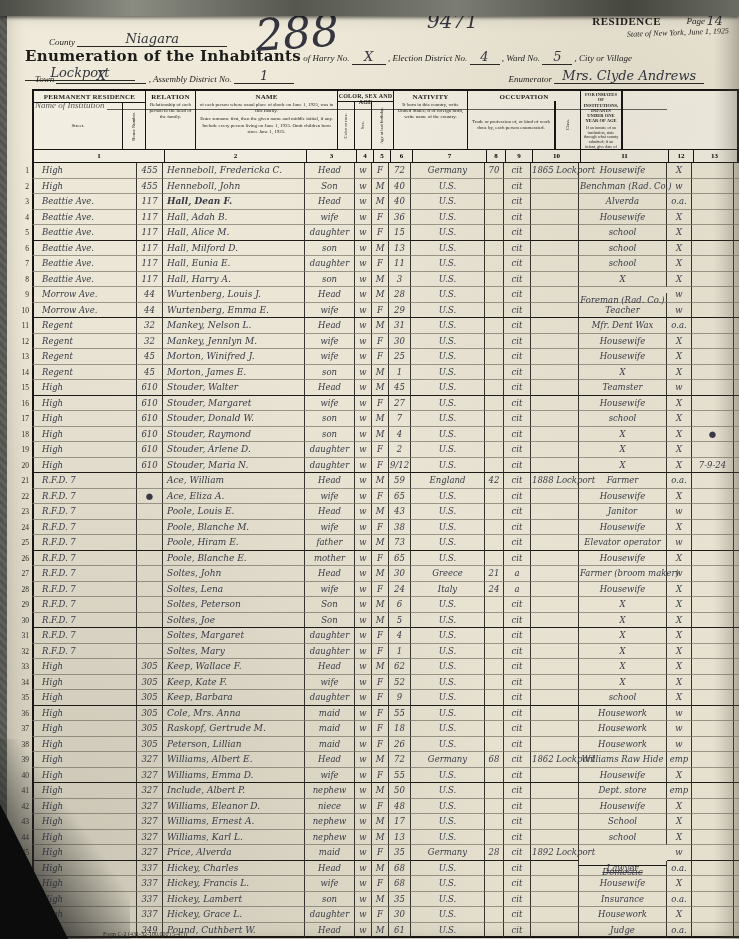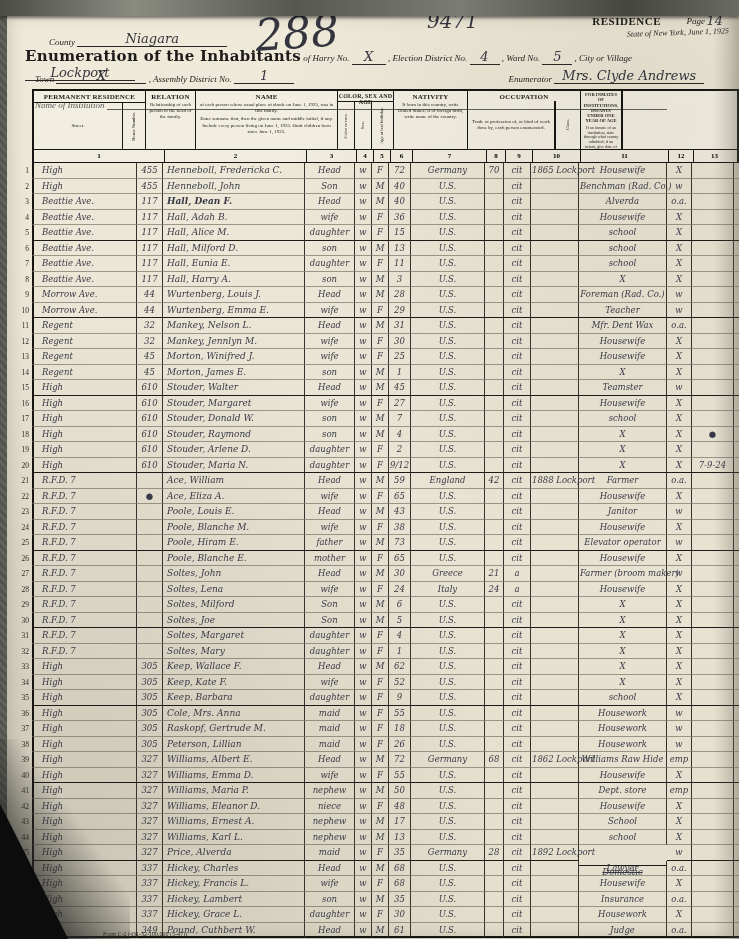--- a/index.html
+++ b/index.html
@@ -348,21 +348,21 @@
           <div class="cell ctr" style="width: 26px;">44</div>
           <div class="cell c-name" style="width: 142px;">Wurtenberg, Louis J.</div>
           <div class="cell ctr" style="width: 50px;">Head</div>
           <div class="cell ctr" style="width: 17px;">w</div>
           <div class="cell ctr" style="width: 17px;">M</div>
           <div class="cell ctr" style="width: 22px;">28</div>
           <div class="cell ctr" style="width: 74px;">U.S.</div>
           <div class="cell ctr" style="width: 19px;"></div>
           <div class="cell ctr" style="width: 27px;">cit</div>
           <div class="cell ctr" style="width: 48px;"></div>
-          <div class="cell ctr" style="width: 88px;">Foreman (Rad. Co.)</div>
+          <div class="cell ctr" style="width: 88px; margin-top: 6px;">Foreman (Rad. Co.)</div>
           <div class="cell ctr" style="width: 25px;">w</div>
           <div class="cell ctr" style="width: 42px;"></div>
           <div class="cell c-fill" style="flex: 1 1 0%;"></div>
         </div>
         <div class="row grp">
           <div class="rnum">10</div>
           <div class="cell c-street" style="width: 105px;">Morrow Ave.</div>
           <div class="cell ctr" style="width: 26px;">44</div>
           <div class="cell c-name" style="width: 142px;">Wurtenberg, Emma E.</div>
           <div class="cell ctr" style="width: 50px;">wife</div>
@@ -699,21 +699,21 @@
           <div class="cell ctr" style="width: 48px;"></div>
           <div class="cell ctr" style="width: 88px;">Housewife</div>
           <div class="cell ctr" style="width: 25px;">X</div>
           <div class="cell ctr" style="width: 42px;"></div>
           <div class="cell c-fill" style="flex: 1 1 0%;"></div>
         </div>
         <div class="row">
           <div class="rnum">29</div>
           <div class="cell c-street" style="width: 105px;">R.F.D. 7</div>
           <div class="cell ctr" style="width: 26px;"></div>
-          <div class="cell c-name" style="width: 142px;">Soltes, Milford</div>
+          <div class="cell c-name" style="width: 142px;">Soltes, Peterson</div>
           <div class="cell ctr" style="width: 50px;">Son</div>
           <div class="cell ctr" style="width: 17px;">w</div>
           <div class="cell ctr" style="width: 17px;">M</div>
           <div class="cell ctr" style="width: 22px;">6</div>
           <div class="cell ctr" style="width: 74px;">U.S.</div>
           <div class="cell ctr" style="width: 19px;"></div>
           <div class="cell ctr" style="width: 27px;">cit</div>
           <div class="cell ctr" style="width: 48px;"></div>
           <div class="cell ctr" style="width: 88px;">X</div>
           <div class="cell ctr" style="width: 25px;">X</div>
@@ -915,21 +915,21 @@
           <div class="cell ctr" style="width: 48px;"></div>
           <div class="cell ctr" style="width: 88px;">Housewife</div>
           <div class="cell ctr" style="width: 25px;">X</div>
           <div class="cell ctr" style="width: 42px;"></div>
           <div class="cell c-fill" style="flex: 1 1 0%;"></div>
         </div>
         <div class="row">
           <div class="rnum">41</div>
           <div class="cell c-street" style="width: 105px;">High</div>
           <div class="cell ctr" style="width: 26px;">327</div>
-          <div class="cell c-name" style="width: 142px;">Williams, Maria P.</div>
+          <div class="cell c-name" style="width: 142px;">Include, Albert P.</div>
           <div class="cell ctr" style="width: 50px;">nephew</div>
           <div class="cell ctr" style="width: 17px;">w</div>
           <div class="cell ctr" style="width: 17px;">M</div>
           <div class="cell ctr" style="width: 22px;">50</div>
           <div class="cell ctr" style="width: 74px;">U.S.</div>
           <div class="cell ctr" style="width: 19px;"></div>
           <div class="cell ctr" style="width: 27px;">cit</div>
           <div class="cell ctr" style="width: 48px;"></div>
           <div class="cell ctr" style="width: 88px;">Dept. store</div>
           <div class="cell ctr" style="width: 25px;">emp</div>

